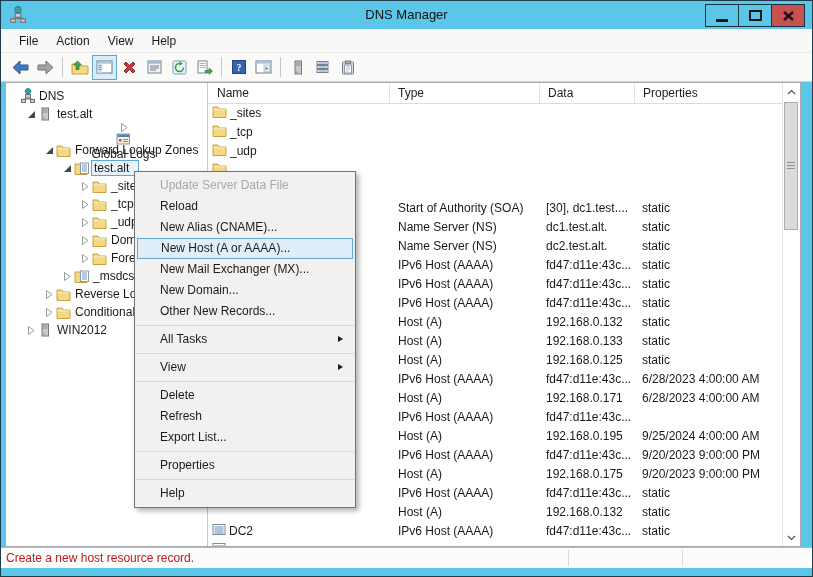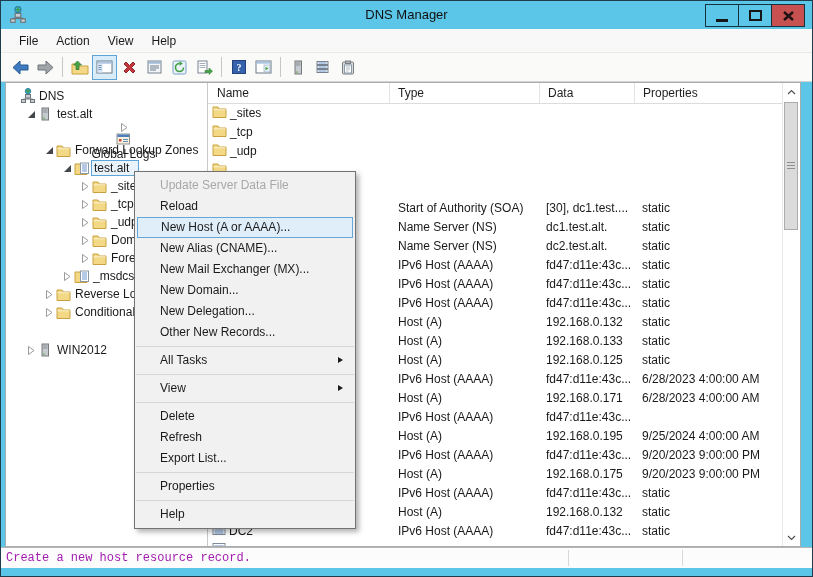--- a/index.html
+++ b/index.html
@@ -63,21 +63,21 @@
         border:1px solid #737373;box-shadow:3px 3px 5px rgba(0,0,0,.3);padding:3px 0;z-index:50;}
   .mitem{height:21px;line-height:21px;color:#1B1B1B;padding-left:23px;position:relative;margin:0 2px;box-sizing:border-box;}
   .mitem.disabled{color:#A8A8A8;}
   .mitem.hl{background:#E0EEF9;border:1px solid #66A7D8;line-height:19px;}
   .msep{height:1px;background:#D6D6D6;margin:3px 1px;}
   .subarrow{position:absolute;right:10px;top:7px;width:0;height:0;
             border-left:5px solid #1B1B1B;border-top:3.5px solid transparent;border-bottom:3.5px solid transparent;}
   
   .statusbar{position:absolute;left:0;bottom:8px;width:811px;height:21px;background:#FCFCFC;
              border-top:1px solid #B6B6B6;box-sizing:border-box;}
-  .stext{position:absolute;left:5px;top:3px;color:#a21caf;font-family:Liberation Mono, monospace;}
+  .stext{position:absolute;left:5px;top:3px;color:#b91c1c;}
   .sdiv{position:absolute;top:2px;bottom:2px;width:1px;background:#D8D8D8;}
 </style>
 </head>
 <body>
 
 <div id="win">
 
   <div class="titlebar">
     <span class="app-icon">
       <svg width="18" height="18" viewBox="0 0 16 16">
@@ -389,21 +389,21 @@
             </svg>
           </span>
           <span class="ticon">
             <svg width="15" height="13" viewBox="0 0 15 13">
               <path d="M1 2 h5 l1.2 2 H14 v8.5 H1 Z" fill="#F3D986" stroke="#C9A23F"></path>
               <path d="M1.5 4.8 H13.5" stroke="#FBF0CE" fill="none"></path>
             </svg>
           </span>
           <span class="tlabel">Conditional Forwarders</span>
         </div>
-        <div class="trow" style="padding-left: 18px; margin-top: 20px;">
+        <div class="trow" style="padding-left: 18px;">
           <span class="texp">
             <svg width="9" height="9" viewBox="0 0 9 9">
               <path d="M1.5 .5 L7 4.5 L1.5 8.5 Z" fill="#FFF" stroke="#9B9B9B"></path>
             </svg>
           </span>
           <span class="ticon">
             <svg width="14" height="14" viewBox="0 0 14 14">
               <rect x="4" y="1" width="6.5" height="12" fill="#C6CBD0" stroke="#75797D"></rect>
               <path d="M5 3 h4.5 M5 5 h4.5" stroke="#888E93"></path>
               <rect x="5" y="10.5" width="2" height="1.3" fill="#7BB661"></rect>
@@ -669,25 +669,24 @@
               <path d="M1 1 L4.5 4.5 L8 1" fill="none" stroke="#505050" stroke-width="1.2"></path>
             </svg>
           </div>
       </div>
     </div>
   </div>
 
   <div class="menu">
       <div class="mitem disabled">Update Server Data File</div>
       <div class="mitem">Reload</div>
+      <div class="mitem">New Alias (CNAME)...</div>
       <div class="mitem hl">New Host (A or AAAA)...</div>
-      <div class="mitem">New Alias (CNAME)...</div>
       <div class="mitem">New Mail Exchanger (MX)...</div>
       <div class="mitem">New Domain...</div>
-      <div class="mitem">New Delegation...</div>
       <div class="mitem">Other New Records...</div>
       <div class="msep"></div>
       <div class="mitem">All Tasks<span class="subarrow"></span></div>
       <div class="msep"></div>
       <div class="mitem">View<span class="subarrow"></span></div>
       <div class="msep"></div>
       <div class="mitem">Delete</div>
       <div class="mitem">Refresh</div>
       <div class="mitem">Export List...</div>
       <div class="msep"></div>

